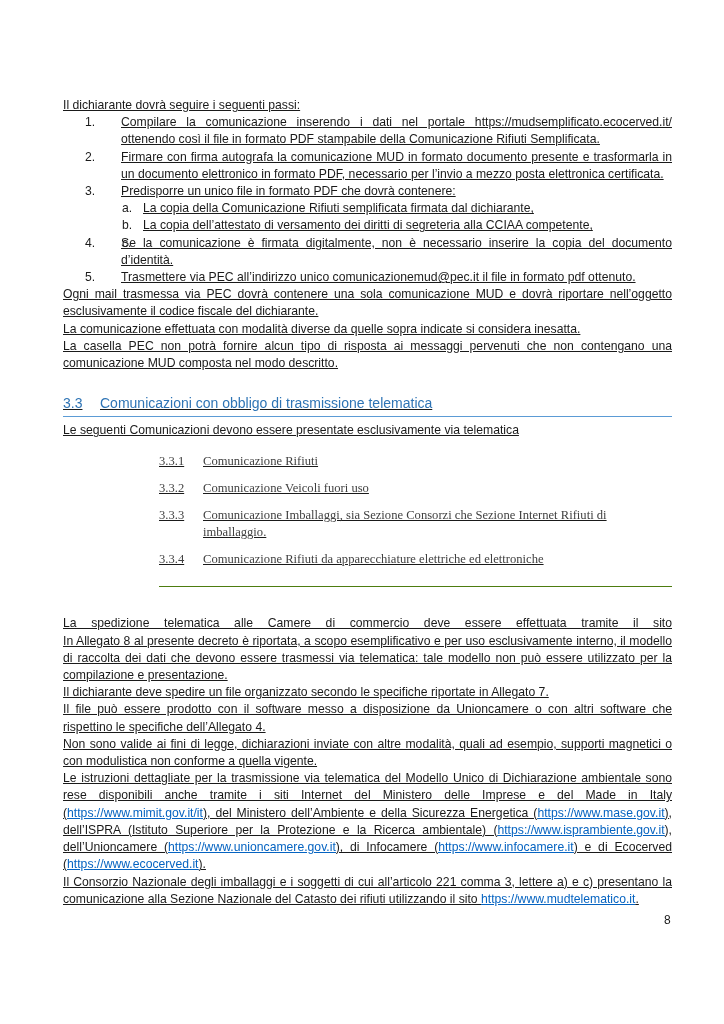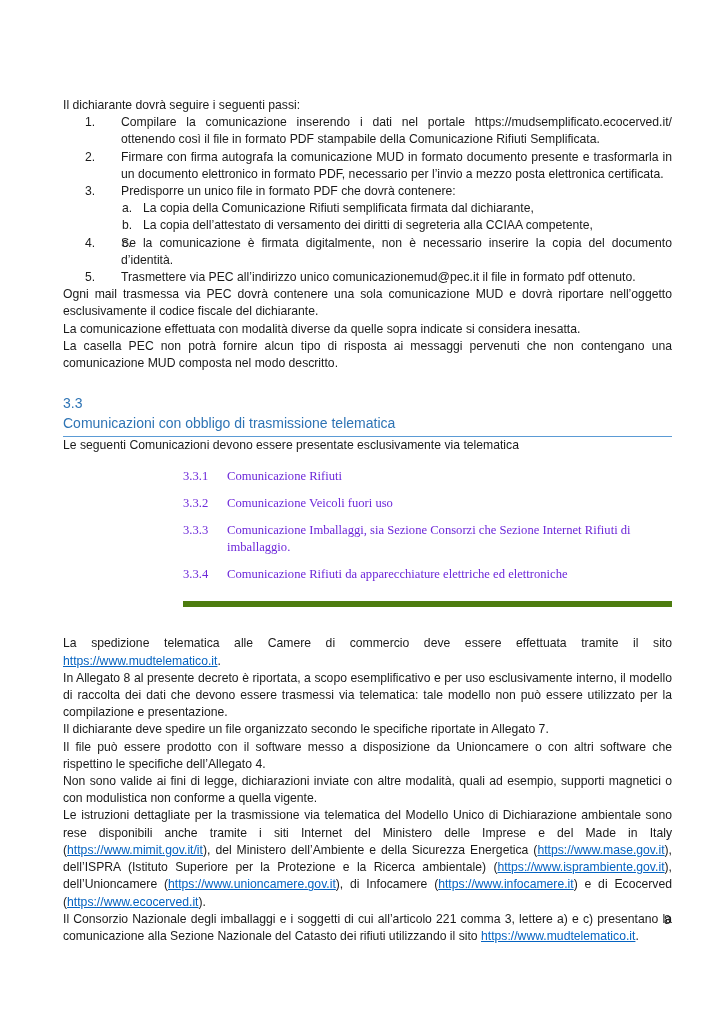--- a/index.html
+++ b/index.html
@@ -1,34 +1,34 @@
 <!DOCTYPE html>
 <html><head>
 <meta charset="utf-8">
 <style>
   html, body { margin:0; padding:0; background:#ffffff; }
   body { width:724px; height:1024px; position:relative; overflow:hidden;
          font-family:"Liberation Sans", sans-serif; color:#1a1a1a; }
-  .page { position:absolute; left:63px; top:97px; width:609px; font-size:12.2px; line-height:17.2px; }
+  .page { position:absolute; left:63px; top:97px; width:609px; font-size:12.2px; line-height:17.2px;text-decoration:underline; }
   .p { margin:0; text-align:justify; }
   .p.last-justify { text-align-last: justify; }
   ol.steps { margin:0; padding:0; list-style:none; }
   ol.steps > li { position:relative; padding-left:58px; text-align:justify; }
   ol.steps > li .num { position:absolute; left:22px; width:26px; }
   ol.sub { margin:0; padding:0; list-style:none; }
   ol.sub > li { position:relative; padding-left:80px; }
   ol.sub > li .let { position:absolute; left:59px; }
   .h2 { margin-top:21px; color:#2e74b5; font-size:14px; line-height:20px; padding-bottom:3px;
-        border-bottom:1px solid #5b9bd5; display:flex;flex-direction:column; }
+        border-bottom:1px solid #5b9bd5; display:flex; }
   .h2 .h2-num { width:37px; }
-  .intro { }
-  .toc { margin-left:120px; margin-top:14px; font-family:"Liberation Serif", serif; color:#6d28d9; font-size:12.6px; line-height:17px; }
+  .intro { margin-top:5px; }
+  .toc { margin-left:96px; margin-top:14px; font-family:"Liberation Serif", serif; color:#404040; font-size:12.6px; line-height:17px; }
   .toc-item { display:flex; margin-bottom:10px; }
   .toc-item .tnum { width:44px; flex:0 0 44px; }
-  .toc-item.underline { border-bottom:6px solid #4d7c0f; padding-bottom:18px; }
+  .toc-item.underline { border-bottom:1px solid #4d7c0f; padding-bottom:18px; }
   .spacer { height:18px; }
   a.link { color:#0563c1; text-decoration:underline; }
   .pagenum { position:absolute; left:664px; top:913px; font-size:12px; }
 </style>
 </head>
 <body>
 
 <div class="page">
   <p class="p">Il dichiarante dovrà seguire i seguenti passi:</p>
 
@@ -72,21 +72,20 @@
       </div>
     <div class="toc-item underline">
         <span class="tnum">3.3.4</span>
         <span>Comunicazione Rifiuti da apparecchiature elettriche ed elettroniche</span>
       </div>
   </div>
 
   <div class="spacer"></div>
 
   <p class="p last-justify"><span>La spedizione telematica alle Camere di commercio deve essere effettuata tramite il sito</span></p>
-  <p class="p"><a class="link">https://www.mudtelematico.it</a><span>.</span></p>
   <p class="p">In Allegato 8 al presente decreto è riportata, a scopo esemplificativo e per uso esclusivamente interno, il modello di raccolta dei dati che devono essere trasmessi via telematica: tale modello non può essere utilizzato per la compilazione e presentazione.</p>
   <p class="p">Il dichiarante deve spedire un file organizzato secondo le specifiche riportate in Allegato 7.</p>
   <p class="p">Il file può essere prodotto con il software messo a disposizione da Unioncamere o con altri software che rispettino le specifiche dell’Allegato 4.</p>
   <p class="p">Non sono valide ai fini di legge, dichiarazioni inviate con altre modalità, quali ad esempio, supporti magnetici o con modulistica non conforme a quella vigente.</p>
   <p class="p"><span>Le istruzioni dettagliate per la trasmissione via telematica del Modello Unico di Dichiarazione ambientale sono rese disponibili anche tramite i siti Internet del Ministero delle Imprese e del Made in Italy (</span><a class="link">https://www.mimit.gov.it/it</a><span>), del Ministero dell’Ambiente e della Sicurezza Energetica (</span><a class="link">https://www.mase.gov.it</a><span>), dell’ISPRA (Istituto Superiore per la Protezione e la Ricerca ambientale) (</span><a class="link">https://www.isprambiente.gov.it</a><span>), dell’Unioncamere (</span><a class="link">https://www.unioncamere.gov.it</a><span>), di Infocamere (</span><a class="link">https://www.infocamere.it</a><span>) e di Ecocerved (</span><a class="link">https://www.ecocerved.it</a><span>).</span></p>
   <p class="p"><span>Il Consorzio Nazionale degli imballaggi e i soggetti di cui all’articolo 221 comma 3, lettere a) e c) presentano la comunicazione alla Sezione Nazionale del Catasto dei rifiuti utilizzando il sito </span><a class="link">https://www.mudtelematico.it</a><span>.</span></p>
 </div>
 
 <div class="pagenum">8</div>
 

